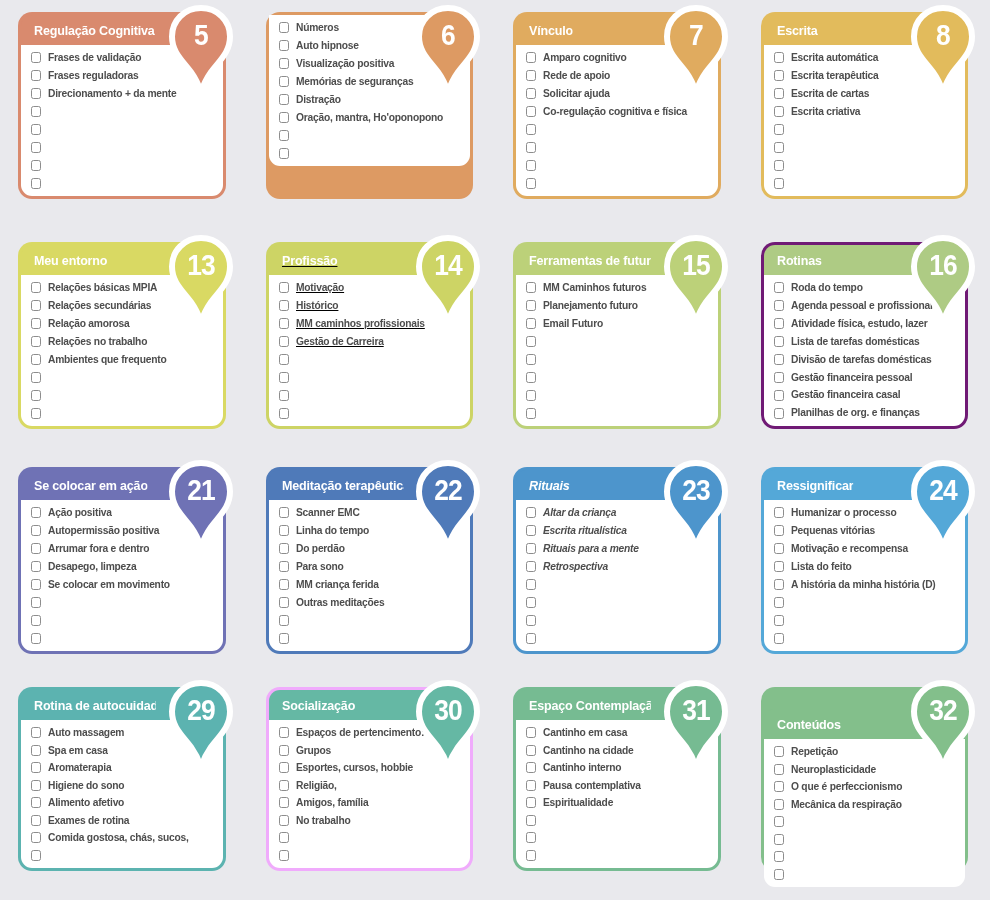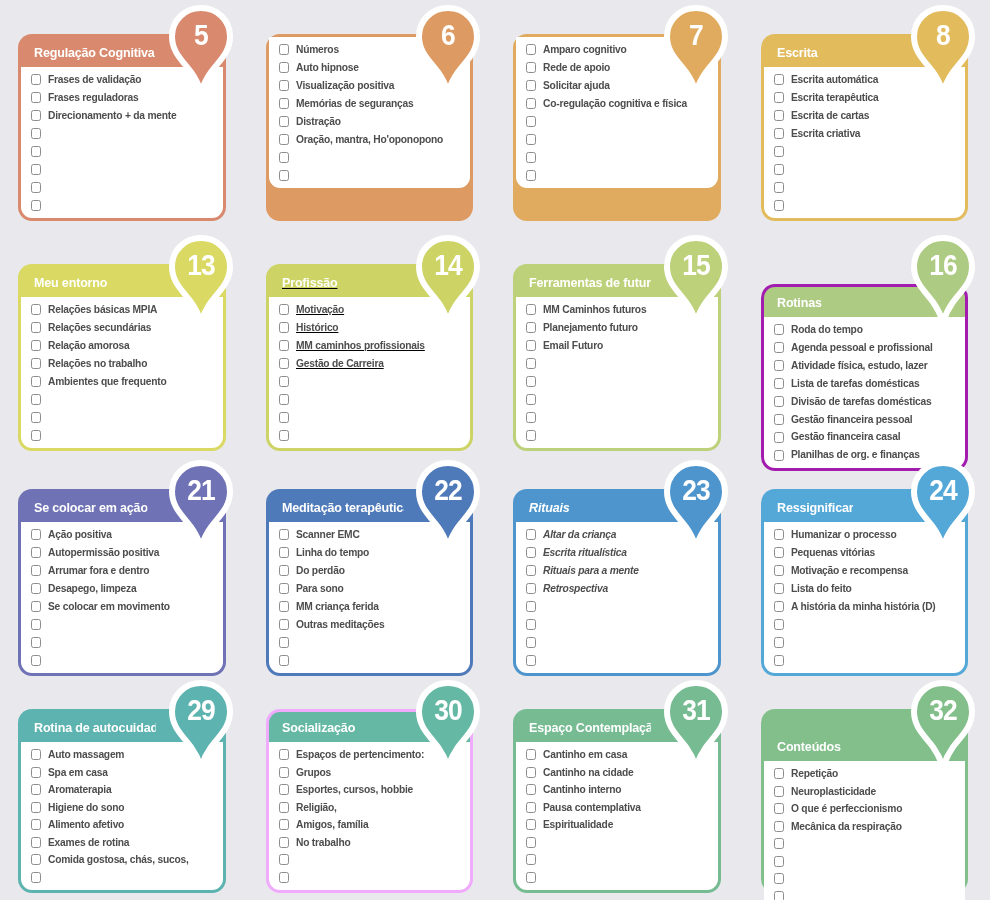--- a/index.html
+++ b/index.html
@@ -14,21 +14,21 @@
     grid-template-columns: repeat(4, 247.5px);
     grid-template-rows: 230px 225px 220px 225px;
     width: 990px; height: 900px;
   }
   .cell { position: relative; }
 
   
   .card {
     position: absolute;
     left: 18px; right: 22px;
-    top: 34px;
+    top: 12px;
     height: 187px;
     border-radius: 14px;
     padding: 3px;
     z-index: 1;
   }
   .row4 .card { height: 184px; }
   .card-head {
     height: 30px;
     border-radius: 11px 11px 0 0;
     display: flex;
@@ -196,20 +196,23 @@
       </div>
       <div class="pin">
         <svg viewBox="0 0 66 92" xmlns="http://www.w3.org/2000/svg">
           <path d="M33 5 C16.5 5 4 17.5 4 33.5 C4 49 14 57 23 69 C28 76 31 83 33 89 C35 83 38 76 43 69 C52 57 62 49 62 33.5 C62 17.5 49.5 5 33 5 Z" fill="#dd9a63" stroke="#ffffff" stroke-width="6"></path>
         </svg>
         <div class="pin-num">6</div>
       </div>
     </div>
     <div class="cell">
       <div class="card" style="background: rgb(224, 171, 95);">
+        <div class="card-head" style="background: rgb(224, 171, 95);">
+          <div class="card-title">Vínculo</div>
+        </div>
         <div class="card-body">
           <div class="item">
             <span class="cb"></span>
             <span class="item-label">Amparo cognitivo</span>
           </div>
           <div class="item">
             <span class="cb"></span>
             <span class="item-label">Rede de apoio</span>
           </div>
           <div class="item">
@@ -427,21 +430,21 @@
         </div>
       </div>
       <div class="pin">
         <svg viewBox="0 0 66 92" xmlns="http://www.w3.org/2000/svg">
           <path d="M33 5 C16.5 5 4 17.5 4 33.5 C4 49 14 57 23 69 C28 76 31 83 33 89 C35 83 38 76 43 69 C52 57 62 49 62 33.5 C62 17.5 49.5 5 33 5 Z" fill="#bcd179" stroke="#ffffff" stroke-width="6"></path>
         </svg>
         <div class="pin-num">15</div>
       </div>
     </div>
     <div class="cell">
-      <div class="card" style="background: #a21caf; margin-top: 20px;">
+      <div class="card" style="background: #701a75;">
         <div class="card-head" style="background: rgb(174, 203, 132);">
           <div class="card-title">Rotinas</div>
         </div>
         <div class="card-body">
           <div class="item">
             <span class="cb"></span>
             <span class="item-label">Roda do tempo</span>
           </div>
           <div class="item">
             <span class="cb"></span>

